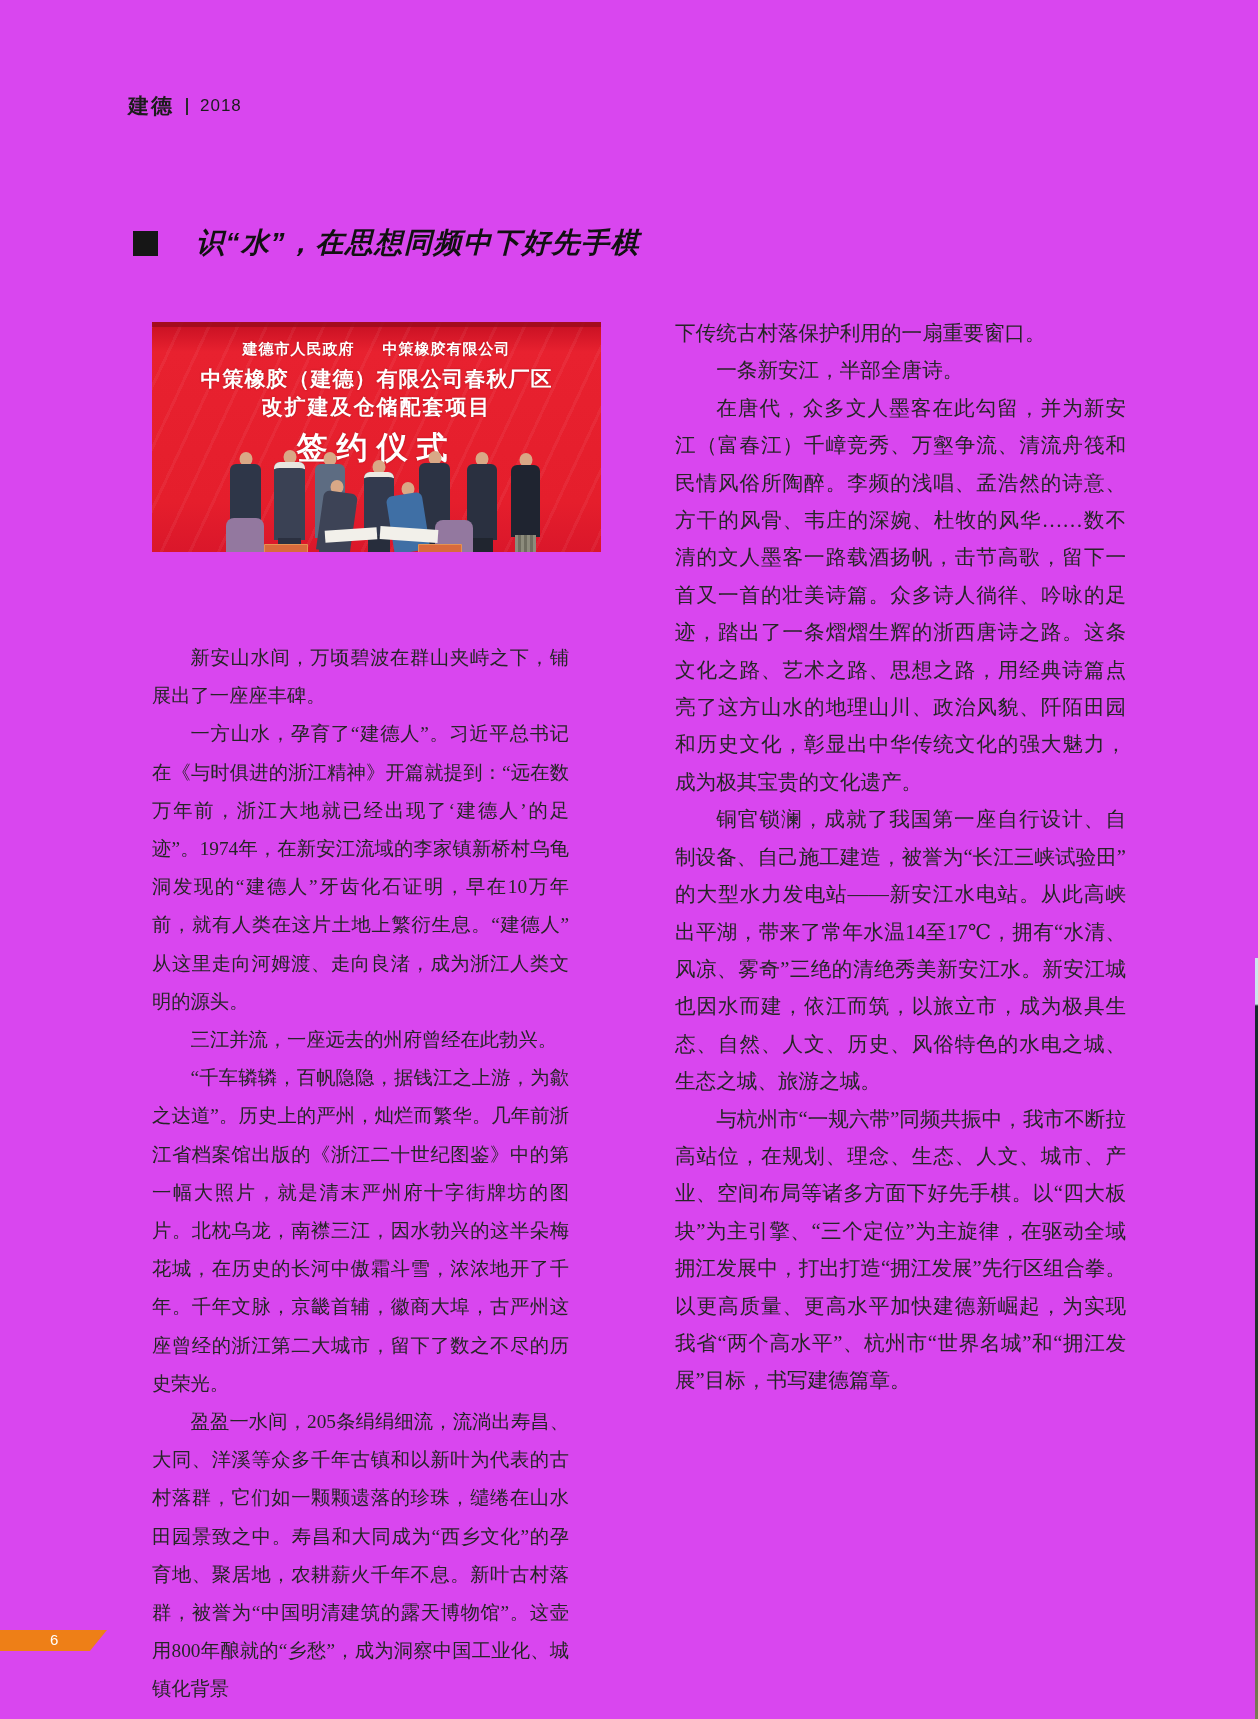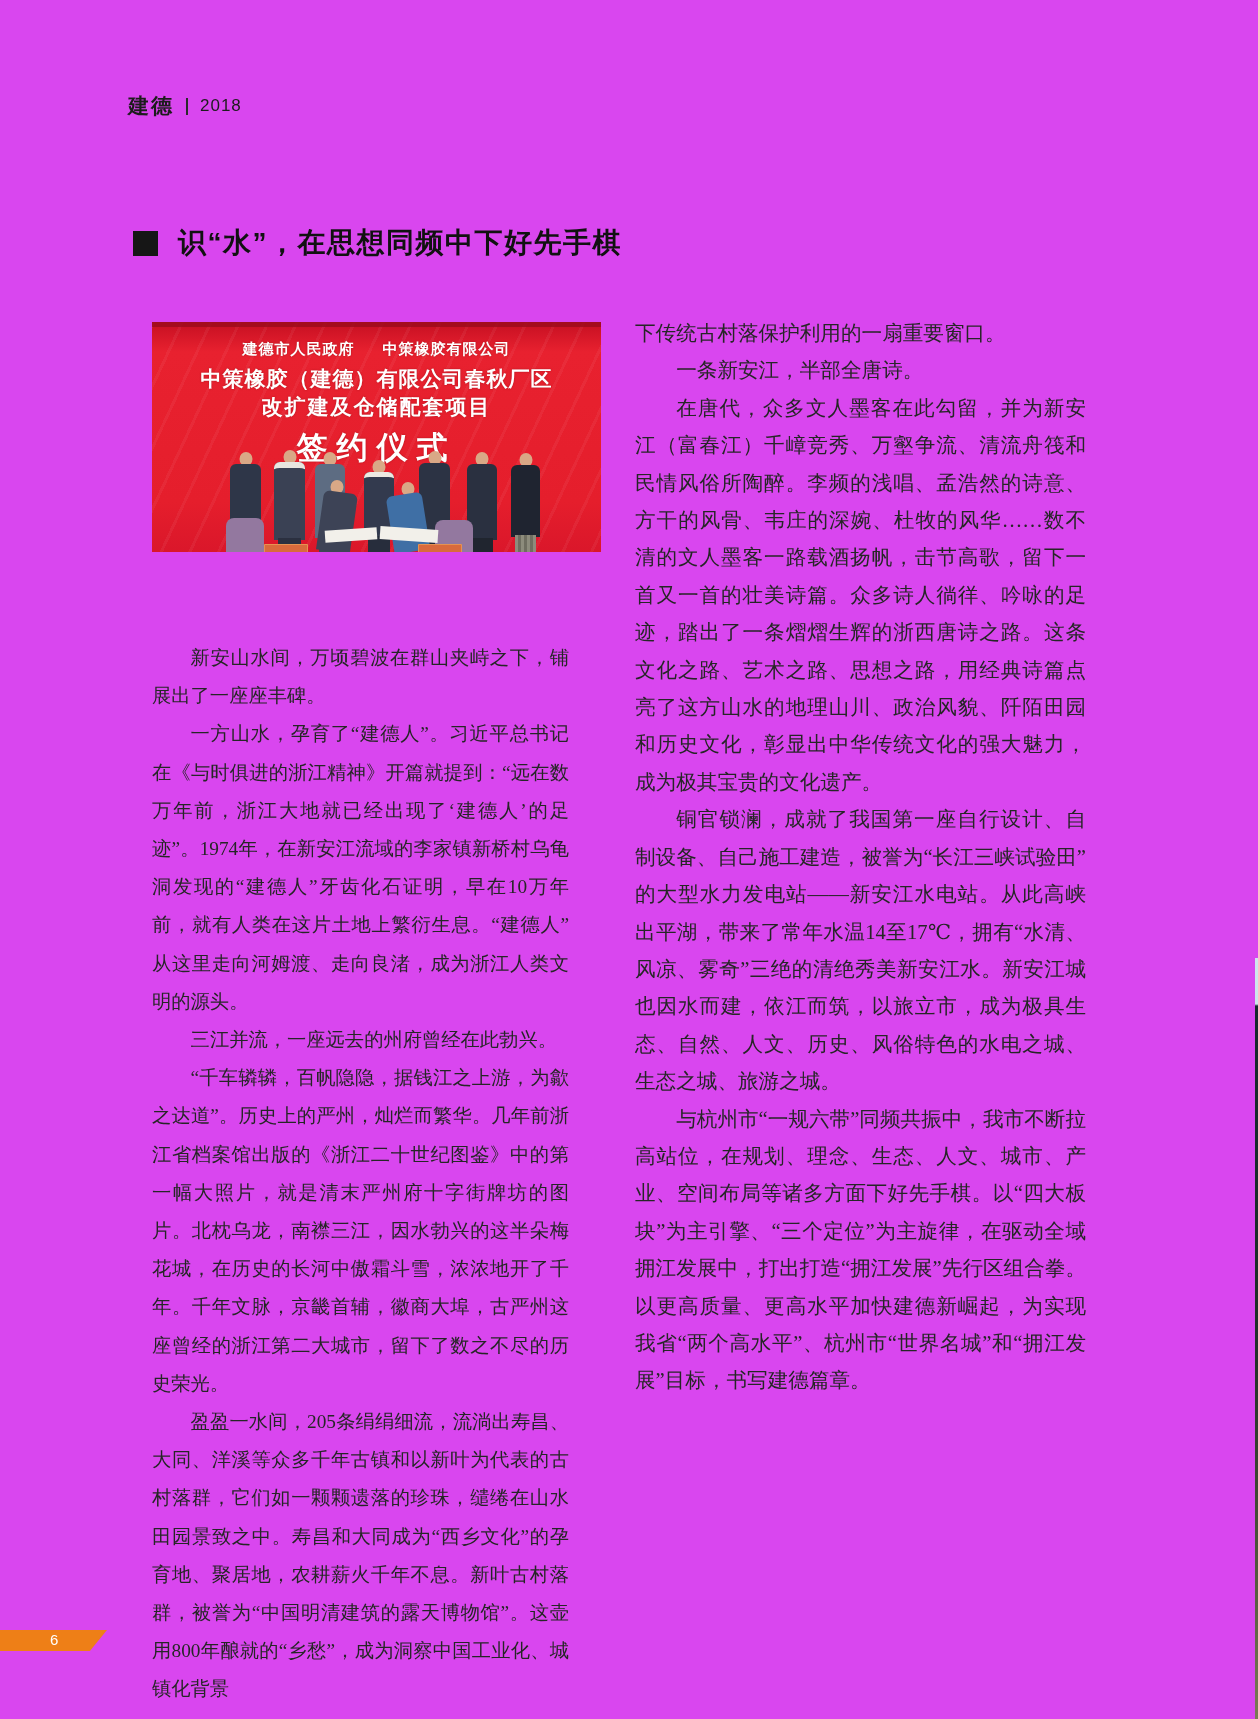--- a/index.html
+++ b/index.html
@@ -10,22 +10,22 @@
   }
   
   .mag-header{position:absolute;left:128px;top:92px;display:flex;align-items:center;
     font-family:"Liberation Sans","DejaVu Sans",sans-serif;}
   .mag-name{font-size:21px;font-weight:700;color:#1c1c1c;letter-spacing:2px;}
   .mag-divider{display:inline-block;width:2px;height:17px;background:#2a2a2a;margin:0 12px 0 12px;}
   .mag-year{font-size:17px;color:#1c1c1c;letter-spacing:1px;}
   
   .title-row{position:absolute;left:133px;top:224px;display:flex;align-items:center;}
   .title-square{width:25px;height:25px;background:#161616;flex:0 0 auto;}
-  .title-text{margin-left:20px;font-family:"Liberation Sans","DejaVu Sans",sans-serif;
-    font-size:28px;font-weight:700;color:#111;letter-spacing:1.5px;white-space:nowrap;}
+  .title-text{margin-left:38px;font-family:"Liberation Sans","DejaVu Sans",sans-serif;
+    font-size:28px;font-weight:700;color:#111;letter-spacing:1.5px;white-space:nowrap;font-style:italic;}
   
   .photo{position:absolute;left:152px;top:322px;width:449px;height:230px;overflow:hidden;}
   .backdrop{position:absolute;inset:0;
     background:
       repeating-linear-gradient(115deg,rgba(255,255,255,0.05) 0 3px,rgba(255,255,255,0) 3px 26px),
       linear-gradient(180deg,#c60f22 0,#e8212f 30px,#e51e2c 180px,#d8152a 240px,#cf1226 298px);}
   .backdrop-top-bezel{position:absolute;left:0;top:0;width:100%;height:5px;background:#9d0c1c;opacity:.85;}
   .banner{position:absolute;left:0;top:18px;width:100%;text-align:center;color:#fff;
     font-family:"Liberation Sans","DejaVu Sans",sans-serif;text-shadow:0 0 2px rgba(120,0,10,.5);}
   .banner-orgs{font-size:15px;font-weight:700;letter-spacing:1px;}
@@ -46,21 +46,21 @@
     background:linear-gradient(180deg,#3a5a85 0,#2b4568 14px,#203353 45px,#1b2c49 66px);
     clip-path:polygon(13% 0,87% 0,100% 100%,0 100%);}
   .paper{position:absolute;background:#f2f0ea;}
   .name-card{position:absolute;width:44px;height:13px;background:#d96a3c;border-radius:1px;
     box-shadow:inset 0 0 0 1px rgba(255,220,120,.35);}
   
   .col{position:absolute;text-align:justify;}
   .col p{margin:0;text-indent:2em;}
   .col p.no-indent{text-indent:0;}
   .col-left{left:152px;top:639px;width:417px;font-size:19.3px;line-height:38.2px;}
-  .col-right{left:635px;top:315px;width:451px;font-size:20.6px;line-height:37.4px;}
+  .col-right{left:675px;top:315px;width:451px;font-size:20.6px;line-height:37.4px;}
   
   .page-tab{position:absolute;left:0;top:1630px;width:107px;height:21px;background:#ee7f17;
     clip-path:polygon(0 0,100% 0,84% 100%,0 100%);}
   .page-num{position:absolute;left:50px;top:1631px;color:#ffffff;font-size:15px;
     font-family:"Liberation Sans","DejaVu Sans",sans-serif;}
   
   .edge-strip{position:absolute;right:0;top:958px;width:3px;height:761px;
     background:linear-gradient(180deg,#cfe5ec 0,#cde4ea 46px,#16272b 48px,#1b2b29 280px,#233028 400px,#3c4430 520px,#5c5f41 650px,#7b7a54 761px);}
 </style>
 </head>

